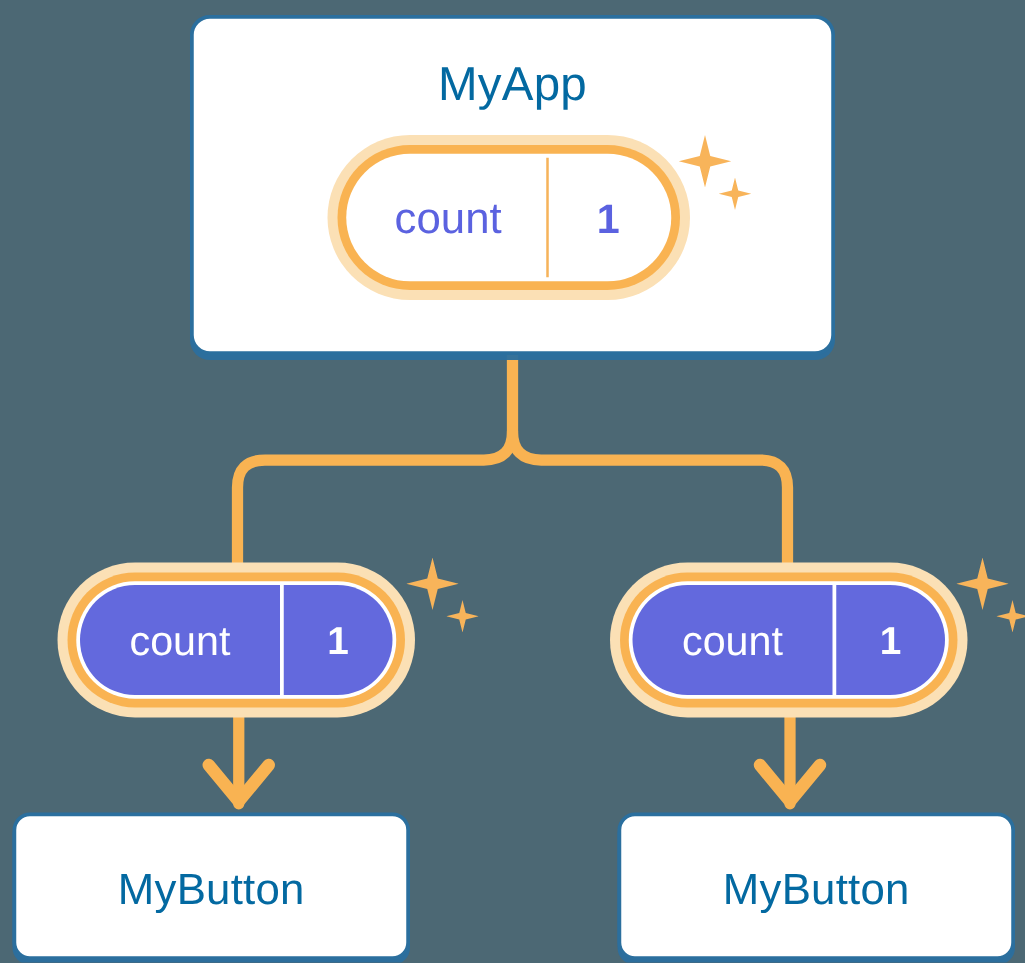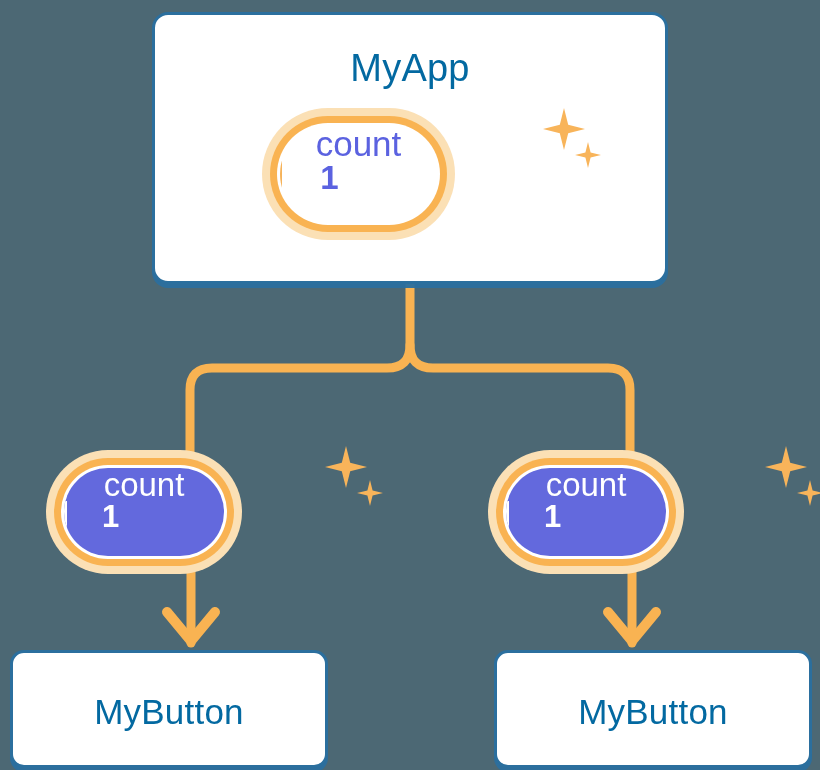--- a/index.html
+++ b/index.html
@@ -87,21 +87,20 @@
     border-radius: 999px;
     background: #ffffff;
     padding: 3px;
     display: inline-block;
   }
   .pill-body {
     border-radius: 999px;
     display: flex;
     align-items: stretch;
     overflow: hidden;
-    flex-direction: column;
   }
   .pill-key, .pill-val {
     display: flex;
     align-items: center;
     justify-content: center;
     line-height: 1;
   }
 
   
   #pill-top { left: 262px; top: 108px; }

